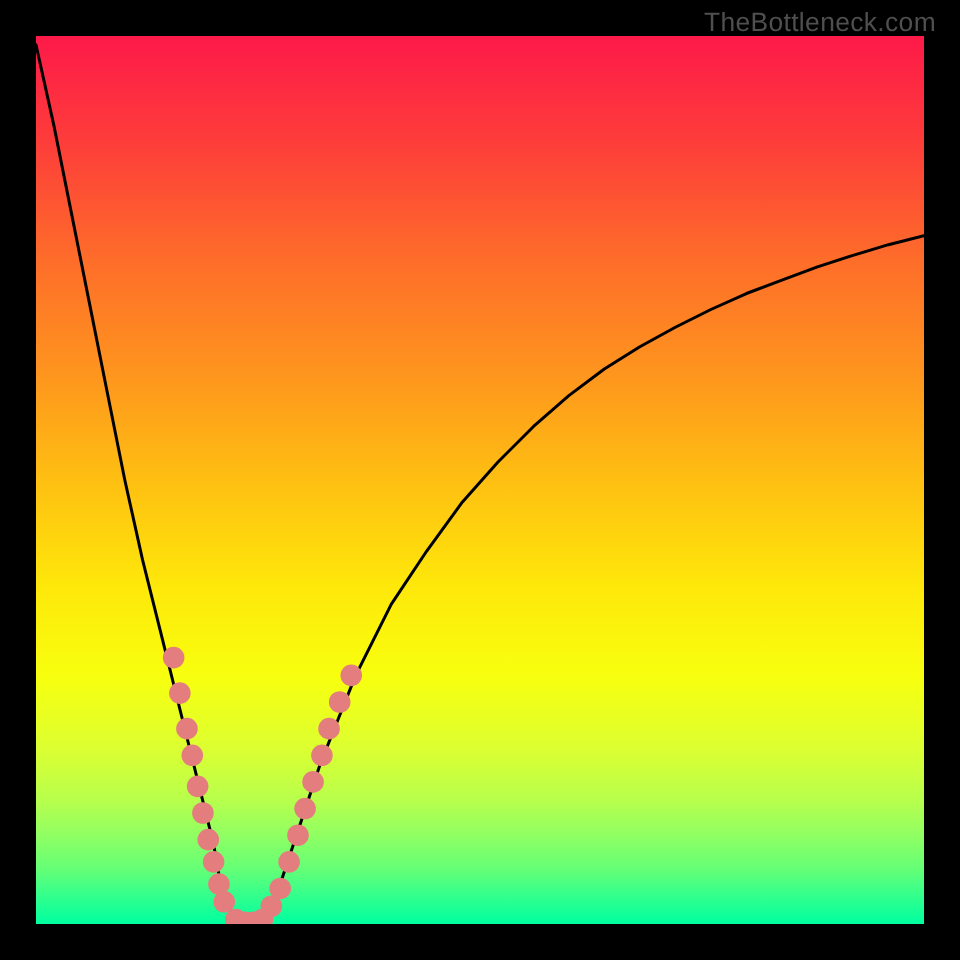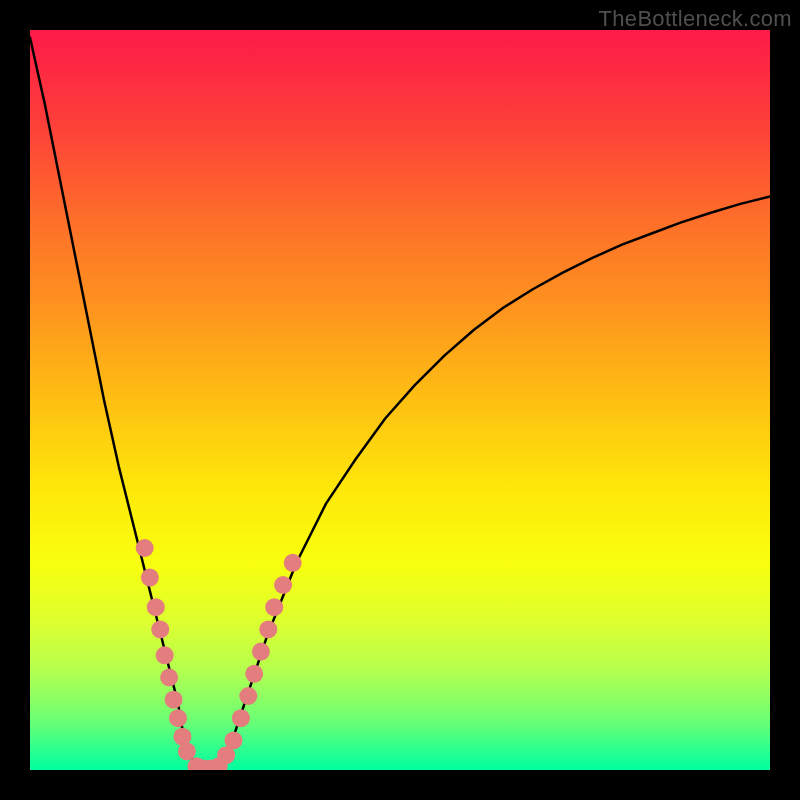--- a/index.html
+++ b/index.html
@@ -41,21 +41,21 @@
   }
   svg.curve {
     position: absolute;
     inset: 0;
     width: 100%;
     height: 100%;
   }
   .watermark {
     position: absolute;
     top: 6px;
-    right: 8px;
+    right: 20px;
     color: #4f4f4f;
     font-size: 22px;
     letter-spacing: 0.3px;
   }
 </style>
 </head>
 <body>
 
 <div class="frame">
   <div class="plot-area">

